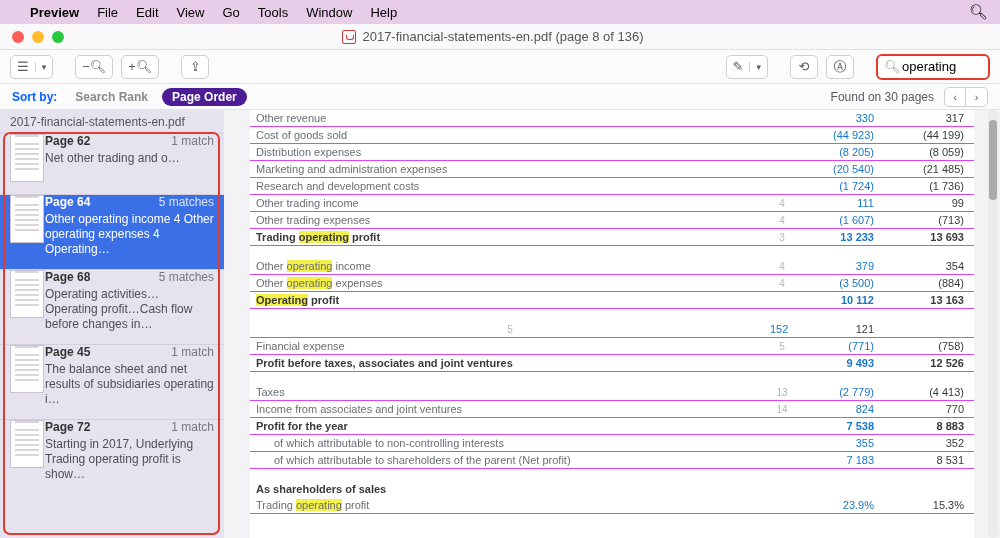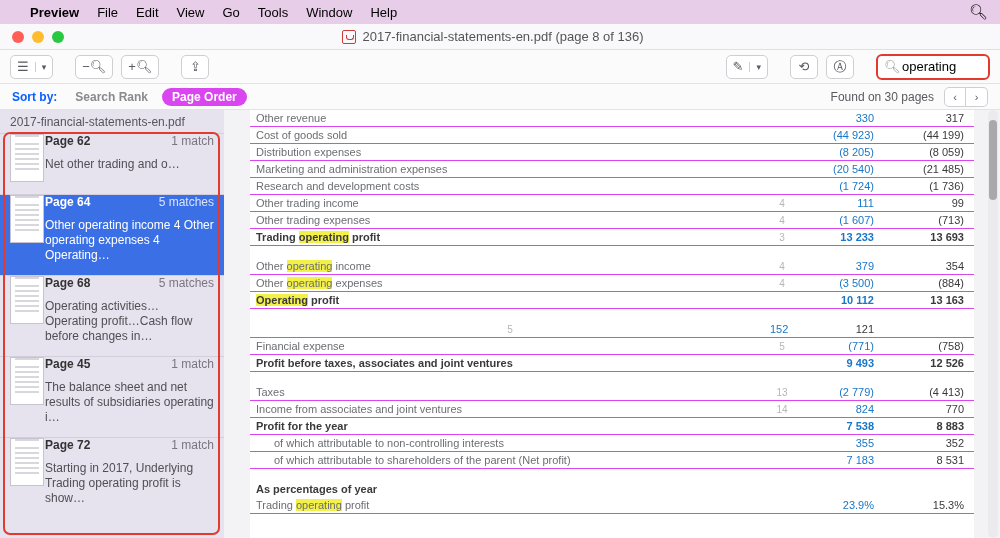--- a/index.html
+++ b/index.html
@@ -42,21 +42,21 @@
   .tbtn.split>span{padding:0 6px;display:flex;align-items:center;justify-content:center}
   .tbtn.split>span+span{border-left:1px solid #cfcfd3}
   .spacer{flex:1}
   .searchwrap{position:relative;height:26px;width:114px;border:2px solid var(--accent-red);border-radius:6px;display:flex;align-items:center;padding:0 6px;background:#fff}
   .searchwrap input{border:none;outline:none;width:100%;font-size:13px;background:transparent;padding-left:18px}
   .searchwrap .mag{position:absolute;left:6px;font-size:13px;color:#999}
   
   .sortbar{height:26px;background:var(--toolbar-bg);display:flex;align-items:center;font-size:12px;padding:0 12px;border-bottom:1px solid #e3e3e5}
   .sortbar .lbl{color:var(--accent-blue);font-weight:600;margin-right:18px}
   .sortbar .opt{color:#8a8a8e;font-weight:600;margin-right:14px}
-  .sortbar .pill{background:#d946ef;color:#fff;font-weight:600;padding:2px 10px;border-radius:10px;font-size:12px}
+  .sortbar .pill{background:#4c1d95;color:#fff;font-weight:600;padding:2px 10px;border-radius:10px;font-size:12px}
   .sortbar .found{margin-left:auto;color:#5a5a5e;margin-right:10px}
   .sortbar .nav{display:flex}
   .sortbar .nav .tbtn{height:20px;min-width:22px;font-size:11px}
   .sortbar .nav .tbtn:first-child{border-top-right-radius:0;border-bottom-right-radius:0}
   .sortbar .nav .tbtn:last-child{border-top-left-radius:0;border-bottom-left-radius:0;border-left:none}
   
   .body{display:flex;height:calc(538px - 24px - 26px - 34px - 26px)}
   
   .sidebar{width:224px;background:var(--sidebar-bg);overflow:hidden;position:relative}
   .sidebar::after{content:"";position:absolute;left:3px;top:22px;right:4px;bottom:3px;border:2px solid var(--accent-red);border-radius:7px;pointer-events:none}
@@ -65,21 +65,21 @@
   .result.sel{background:var(--sidebar-sel);color:#fff}
   .thumb{width:34px;height:48px;background:#fff;border:1px solid #c8c3d0;flex:0 0 auto;position:relative}
   .thumb::before,.thumb::after{content:"";position:absolute;left:4px;right:4px;background:#d7d7dc;height:2px}
   .thumb::before{top:8px;box-shadow:0 5px 0 #d7d7dc,0 10px 0 #d7d7dc,0 15px 0 #d7d7dc,0 20px 0 #d7d7dc,0 25px 0 #d7d7dc}
   .rinfo{flex:1;min-width:0;font-size:12px}
   .rtop{display:flex;justify-content:space-between}
   .rtop .pg{font-weight:700;color:#333}
   .result.sel .rtop .pg{color:#fff}
   .rtop .mc{color:#7a7580}
   .result.sel .rtop .mc{color:#dbe3fb}
-  .snip{color:#4f4f55;margin-top:9px;line-height:1.25;display:-webkit-box;-webkit-line-clamp:3;-webkit-box-orient:vertical;overflow:hidden}
+  .snip{color:#4f4f55;margin-top:3px;line-height:1.25;display:-webkit-box;-webkit-line-clamp:3;-webkit-box-orient:vertical;overflow:hidden}
   .result.sel .snip{color:#fff}
   .result:first-of-type .snip{-webkit-line-clamp:1}
   
   .doc{flex:1;background:#f3f3f5;overflow:auto;position:relative}
   .docpage{margin:0 26px;background:#fff;min-height:100%}
   .table{width:100%;font-size:11px;color:var(--text)}
   .row{display:grid;grid-template-columns:1fr 24px 90px 90px;align-items:center;padding:2px 0;border-bottom:1px solid #d946ef}
   .row.nb{border-bottom:none}
   .row .lbl{padding-left:6px;color:#6b6e72}
   .row .note{color:#b6b6ba;text-align:center;font-size:10px}
@@ -346,21 +346,21 @@
               <div class="v">352</div>
             </div>
             <div class="row">
               <div class="lbl indent">of which attributable to shareholders of the parent (Net profit)</div>
               <div class="note"></div>
               <div class="v blue">7 183</div>
               <div class="v">8 531</div>
             </div>
             <div style="height: 12px;"></div>
             <div class="row bold nb">
-              <div class="lbl">As percentages of year</div>
+              <div class="lbl">As shareholders of sales</div>
               <div class="note"></div>
               <div class="v blue"></div>
               <div class="v"></div>
             </div>
             <div class="row">
               <div class="lbl">Trading <span class="hl">operating</span> profit</div>
               <div class="note"></div>
               <div class="v blue pct">23.9</div>
               <div class="v pct">15.3</div>
             </div>

